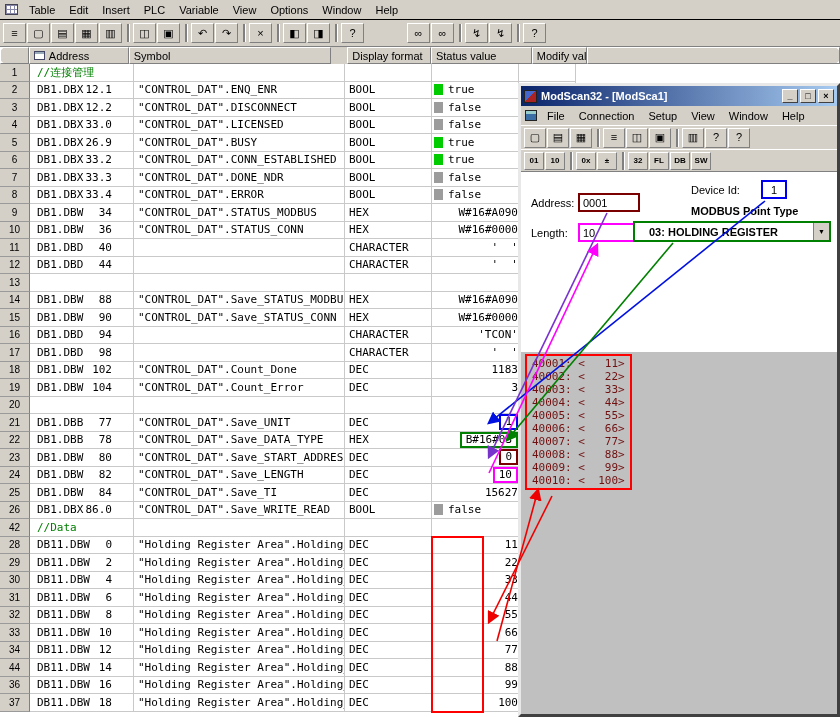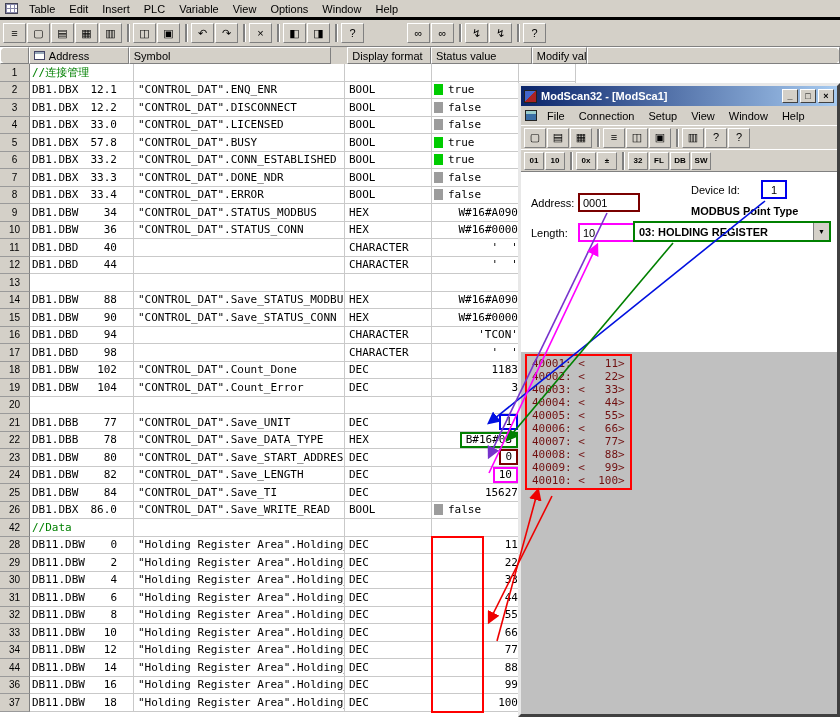--- a/index.html
+++ b/index.html
@@ -2,21 +2,21 @@
 <html><head>
 <meta charset="utf-8">
 <style>
   *{margin:0;padding:0;box-sizing:border-box;}
   html,body{background:#fff;}
   .screen{position:relative;width:840px;height:717px;background:#fff;overflow:hidden;
           font-family:"Liberation Sans",sans-serif;font-size:11px;color:#000;}
 
   
   .menubar{position:absolute;left:0;top:0;width:840px;height:20px;background:#d4d0c8;
-           display:flex;align-items:center;padding-left:3px;border-bottom:3px solid #000000;}
+           display:flex;align-items:center;padding-left:3px;border-bottom:1px solid #000000;}
   .menu-appicon{width:13px;height:11px;margin:0 4px 0 2px;border:1px solid #445;
     background:repeating-linear-gradient(0deg,#88a 0 1px,transparent 1px 4px),
                repeating-linear-gradient(90deg,#88a 0 1px,transparent 1px 4px),#fff;}
   .menu-items{display:flex;align-items:center;height:100%;}
   .menu-item{padding:3px 7px;cursor:default;}
   .toolbar{position:absolute;left:0;top:20px;width:840px;height:27px;background:#d4d0c8;
            display:flex;align-items:center;padding-left:3px;border-bottom:1px solid #808080;}
   .tbtn{width:23px;height:20px;background:#d4d0c8;border:1px solid;border-color:#fff #808080 #808080 #fff;
         display:inline-flex;align-items:center;justify-content:center;margin-right:1px;font-size:11px;}
   .tbtn .glyph{line-height:1;}
@@ -35,21 +35,21 @@
   .h-fill{width:264px;}
   .hicon{width:11px;height:9px;margin-right:4px;border:1px solid #446;background:#fff;
     box-shadow:inset 0 2px 0 #9ab;}
 
   .vat-rows{position:absolute;left:0;top:64px;width:840px;}
   .vat-row{display:flex;height:17.5px;font-family:"DejaVu Sans Mono","Liberation Mono",monospace;font-size:11px;}
   .cell{border-right:1px solid #c9c9c9;border-bottom:1px solid #c9c9c9;display:flex;align-items:center;
         overflow:hidden;white-space:pre;background:#fff;}
   .c-num{width:30px;background:#d4d0c8;border-right:1px solid #808080;border-bottom:1px solid #9a9a9a;
          justify-content:center;font-family:"Liberation Sans",sans-serif;font-size:10px;}
-  .c-addr{width:104px;padding:0 2px;}
+  .c-addr{width:104px;padding:0 7px;}
   .c-addr .an{margin-left:auto;padding-right:14px;}
   .c-addr.comment{color:#008000;overflow:visible;}
   .c-sym{width:211px;padding-left:4px;}
   .c-fmt{width:87px;padding-left:4px;}
   .c-val{width:87px;justify-content:flex-end;position:relative;}
   .c-val.boolv{justify-content:flex-start;padding-left:2px;}
   .ind{width:9px;height:11px;margin-right:5px;flex:none;}
   .ind-t{background:#00cc00;}
   .ind-f{background:#9c9c9c;}
   .c-mod{width:57px;}
@@ -89,21 +89,21 @@
   .l-len{left:10px;top:55px;}
   .l-dev{left:170px;top:12px;}
   .l-pt{left:170px;top:33px;font-weight:bold;}
   .input{position:absolute;background:#fff;border:2px solid #000;display:inline-flex;
          align-items:center;padding-left:3px;font-size:11px;}
   .in-addr{left:57px;top:21px;width:62px;height:19px;border-color:#7a0000;}
   .in-len{left:57px;top:51px;width:62px;height:19px;border-color:#ff00ff;}
   .in-dev{left:240px;top:8px;width:26px;height:19px;border-color:#0000ee;justify-content:center;padding-left:0;}
   .dropdown{position:absolute;left:112px;top:49px;width:198px;height:21px;border:2px solid #008000;
             background:#fff;display:flex;align-items:center;}
-  .dd-val{flex:1;padding-left:4px;font-weight:bold;white-space:nowrap;overflow:hidden;}
+  .dd-val{flex:1;padding-left:4px;font-weight:bold;white-space:nowrap;overflow:hidden;margin-left:10px;}
   .dd-btn{width:16px;height:100%;background:#d4d0c8;border-left:1px solid #808080;
           display:flex;align-items:center;justify-content:center;font-size:7px;}
   .ms-dataarea{flex:1;background:#c0c0c0;padding:2px 0 0 4px;overflow:hidden;}
   .ms-data{display:inline-block;border:2px solid #ff0000;padding:1px 5px;
            font-family:"DejaVu Sans Mono","Liberation Mono",monospace;font-size:11px;line-height:13px;
            color:#701010;white-space:pre;background:transparent;}
   .ms-status{height:16px;background:#d4d0c8;border-top:1px solid #fff;display:flex;
              align-items:stretch;padding:1px 2px;flex:none;}
   .panel{border:1px solid;border-color:#808080 #fff #fff #808080;font-size:10px;
          display:flex;align-items:center;padding:0 4px;}
@@ -247,21 +247,21 @@
       <div class="vat-row">
         <div class="cell c-num">4</div>
         <div class="cell c-addr"><span class="at">DB1.DBX</span><span class="an">33.0</span></div>
         <div class="cell c-sym">"CONTROL_DAT".LICENSED</div>
         <div class="cell c-fmt">BOOL</div>
         <div class="cell c-val boolv"><span class="ind ind-f"></span><span class="bval">false</span></div>
         <div class="cell c-mod"></div>
       </div>
       <div class="vat-row">
         <div class="cell c-num">5</div>
-        <div class="cell c-addr"><span class="at">DB1.DBX</span><span class="an">57.8</span></div>
+        <div class="cell c-addr"><span class="at">DB1.DBX</span><span class="an">26.9</span></div>
         <div class="cell c-sym">"CONTROL_DAT".BUSY</div>
         <div class="cell c-fmt">BOOL</div>
         <div class="cell c-val boolv"><span class="ind ind-t"></span><span class="bval">true</span></div>
         <div class="cell c-mod"></div>
       </div>
       <div class="vat-row">
         <div class="cell c-num">6</div>
         <div class="cell c-addr"><span class="at">DB1.DBX</span><span class="an">33.2</span></div>
         <div class="cell c-sym">"CONTROL_DAT".CONN_ESTABLISHED</div>
         <div class="cell c-fmt">BOOL</div>

